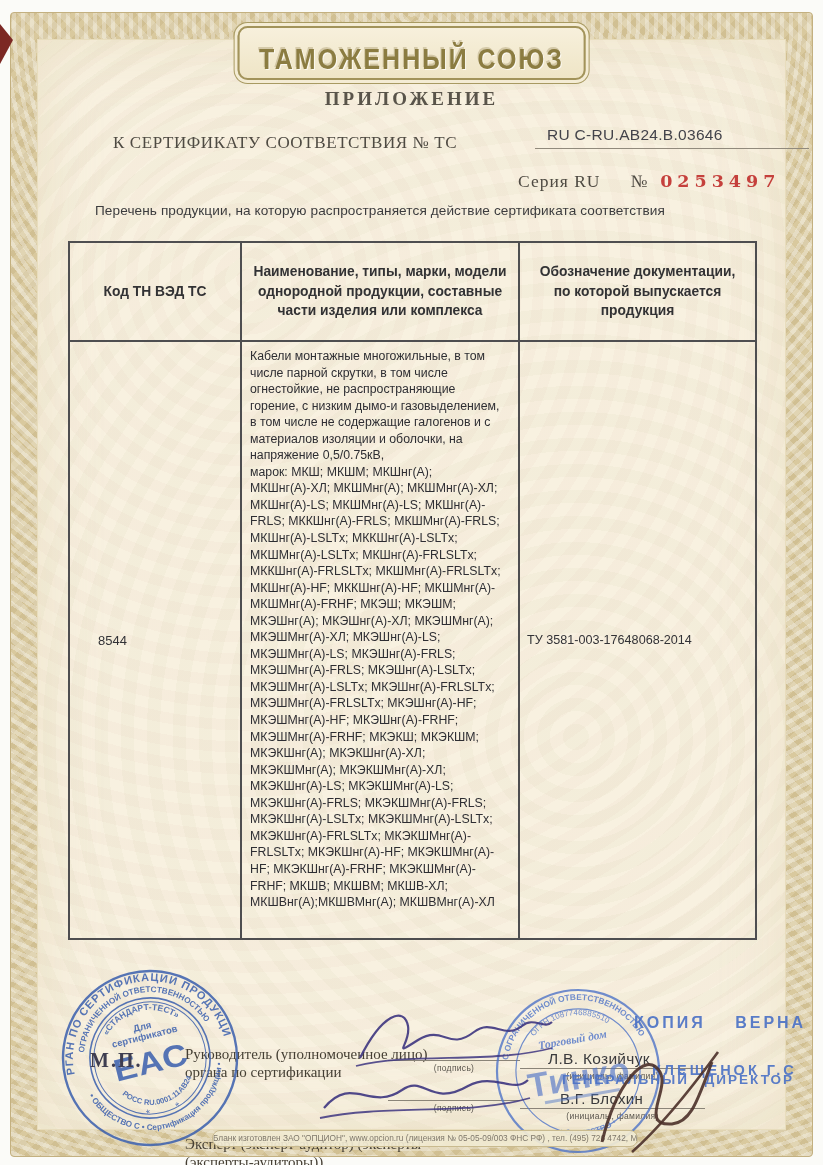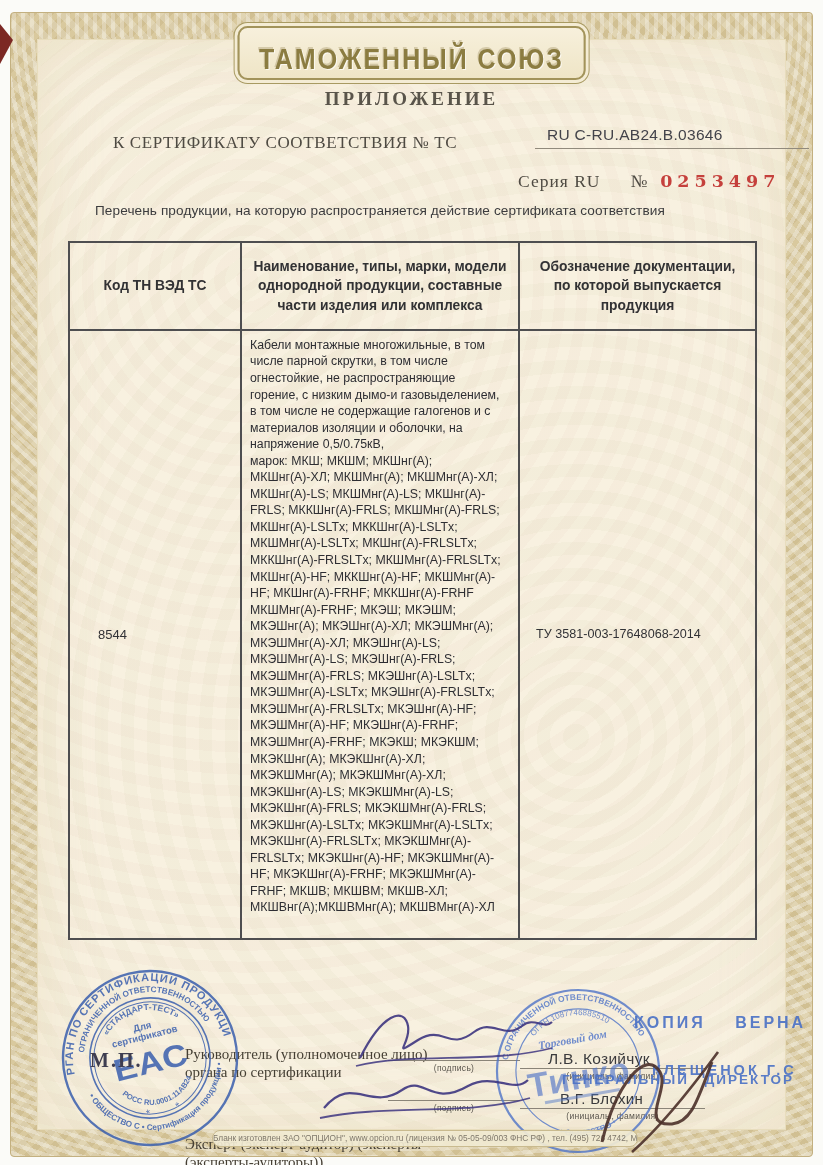--- a/index.html
+++ b/index.html
@@ -83,21 +83,21 @@
   .tcell:last-child{border-right:none;}
   .c1{width:172px;}
   .c2{width:278px;}
   .c3{flex:1;}
   .th{
     display:flex;align-items:center;justify-content:center;text-align:center;
     font-weight:bold;font-size:13.8px;line-height:1.42;color:#323234;padding:4px 10px;
   }
   .td-code{display:flex;align-items:center;font-size:13px;color:#323236;padding-left:28px;}
   .td-desc{padding:6px 4px 22px 8px;font-size:12.3px;line-height:16.55px;color:#2e2e33;}
-  .td-doc{display:flex;align-items:center;font-size:12.6px;color:#323236;padding-left:16px;}
+  .td-doc{display:flex;align-items:center;font-size:12.6px;color:#323236;padding-left:7px;}
   
   .mp-label{
     position:absolute;left:90px;top:1049px;z-index:6;
     font-family:"Liberation Serif",serif;font-weight:bold;font-size:20px;
     letter-spacing:2px;color:#3e3d50;
   }
   .role{
     position:absolute;left:185px;width:260px;
     font-family:"Liberation Serif",serif;font-size:15px;color:#453f34;line-height:17.5px;
   }
@@ -166,21 +166,20 @@
         <div>материалов изоляции и оболочки, на</div>
         <div>напряжение 0,5/0.75кВ,</div>
         <div>марок: МКШ; МКШМ; МКШнг(А);</div>
         <div>МКШнг(А)-ХЛ; МКШМнг(А); МКШМнг(А)-ХЛ;</div>
         <div>МКШнг(А)-LS; МКШМнг(А)-LS; МКШнг(А)-</div>
         <div>FRLS; МККШнг(А)-FRLS; МКШМнг(А)-FRLS;</div>
         <div>МКШнг(А)-LSLTx; МККШнг(А)-LSLTx;</div>
         <div>МКШМнг(А)-LSLTx; МКШнг(А)-FRLSLTx;</div>
         <div>МККШнг(А)-FRLSLTx; МКШМнг(А)-FRLSLTx;</div>
         <div>МКШнг(А)-HF; МККШнг(А)-HF; МКШМнг(А)-</div>
-        <div>HF; МКШнг(А)-FRHF; МККШнг(А)-FRHF</div>
         <div>МКШМнг(А)-FRHF; МКЭШ; МКЭШМ;</div>
         <div>МКЭШнг(А); МКЭШнг(А)-ХЛ; МКЭШМнг(А);</div>
         <div>МКЭШМнг(А)-ХЛ; МКЭШнг(А)-LS;</div>
         <div>МКЭШМнг(А)-LS; МКЭШнг(А)-FRLS;</div>
         <div>МКЭШМнг(А)-FRLS; МКЭШнг(А)-LSLTx;</div>
         <div>МКЭШМнг(А)-LSLTx; МКЭШнг(А)-FRLSLTx;</div>
         <div>МКЭШМнг(А)-FRLSLTx; МКЭШнг(А)-HF;</div>
         <div>МКЭШМнг(А)-HF; МКЭШнг(А)-FRHF;</div>
         <div>МКЭШМнг(А)-FRHF; МКЭКШ; МКЭКШМ;</div>
         <div>МКЭКШнг(А); МКЭКШнг(А)-ХЛ;</div>

